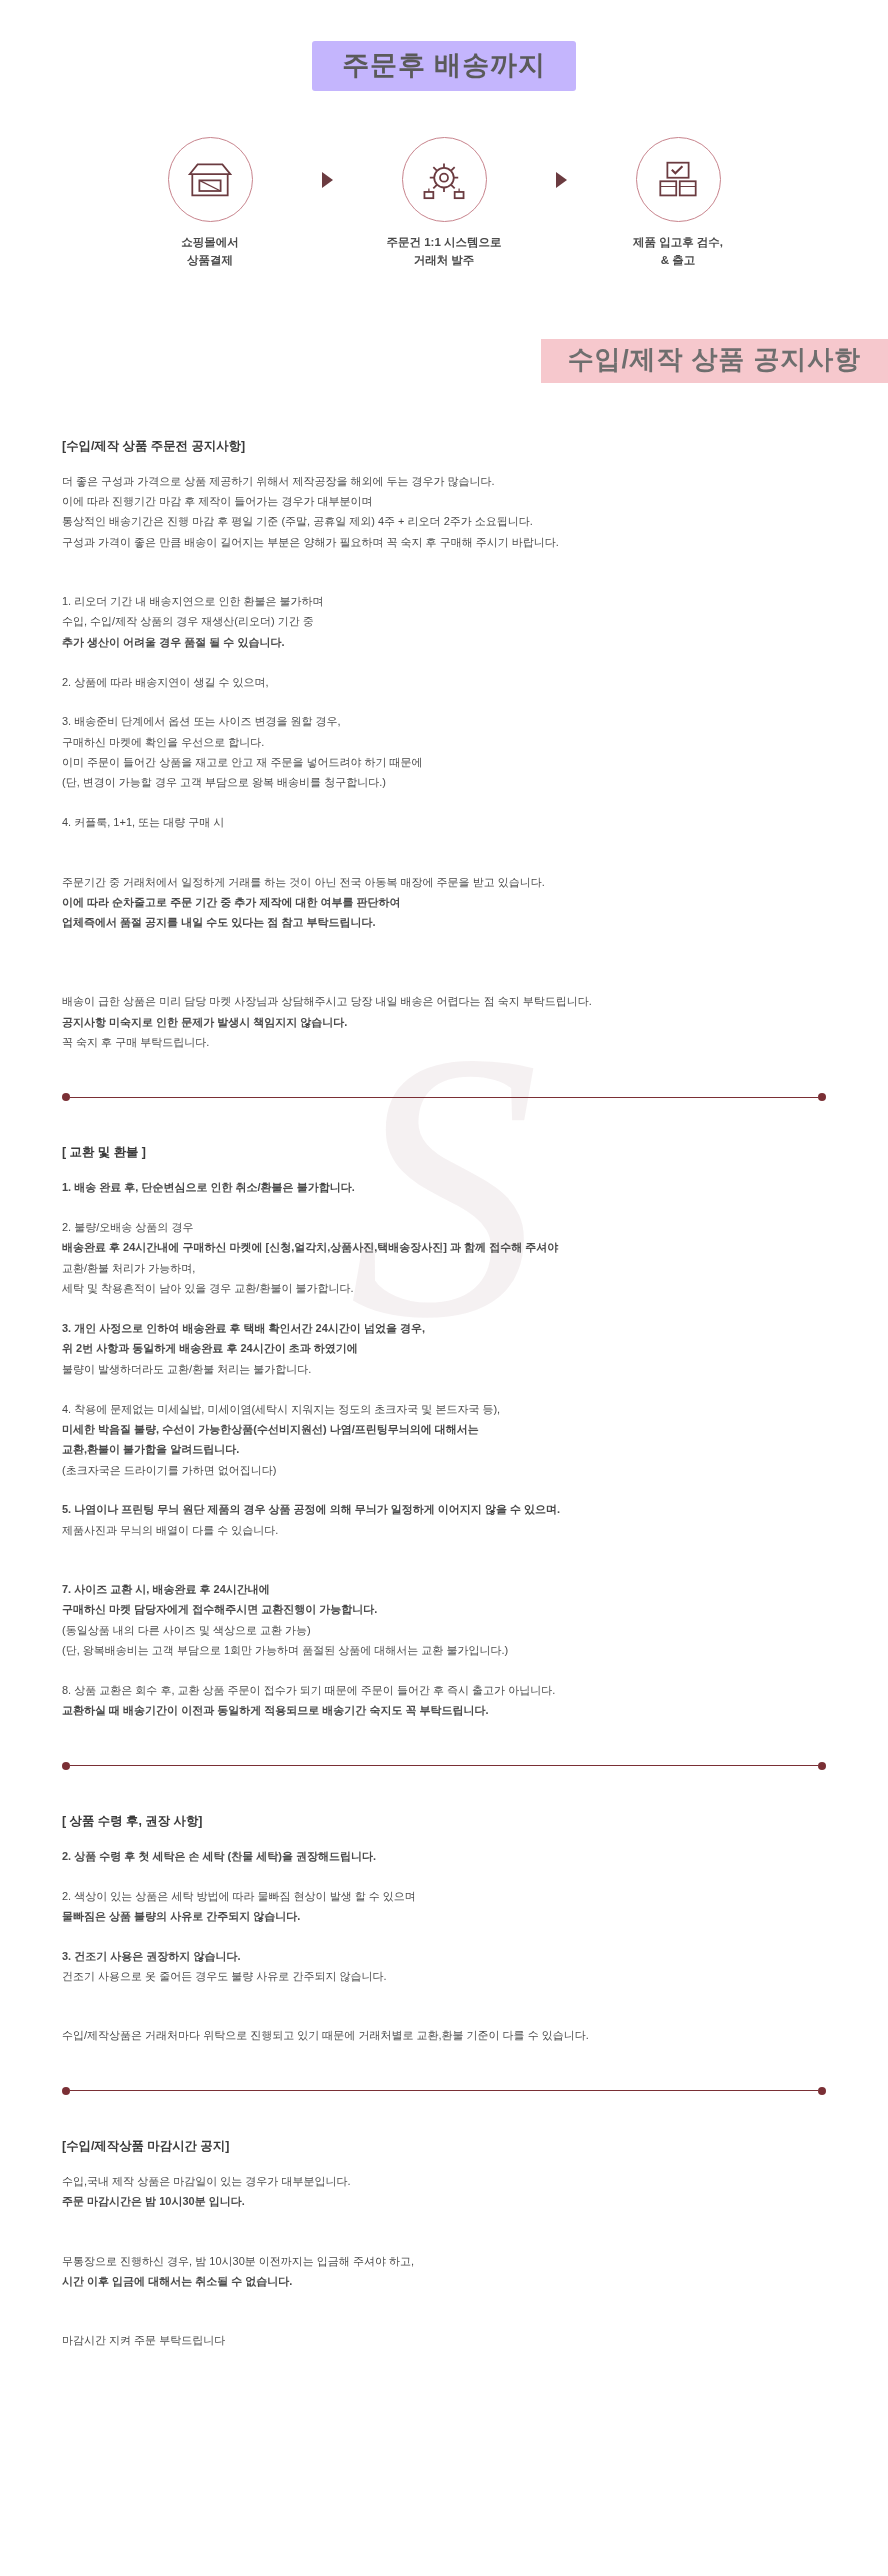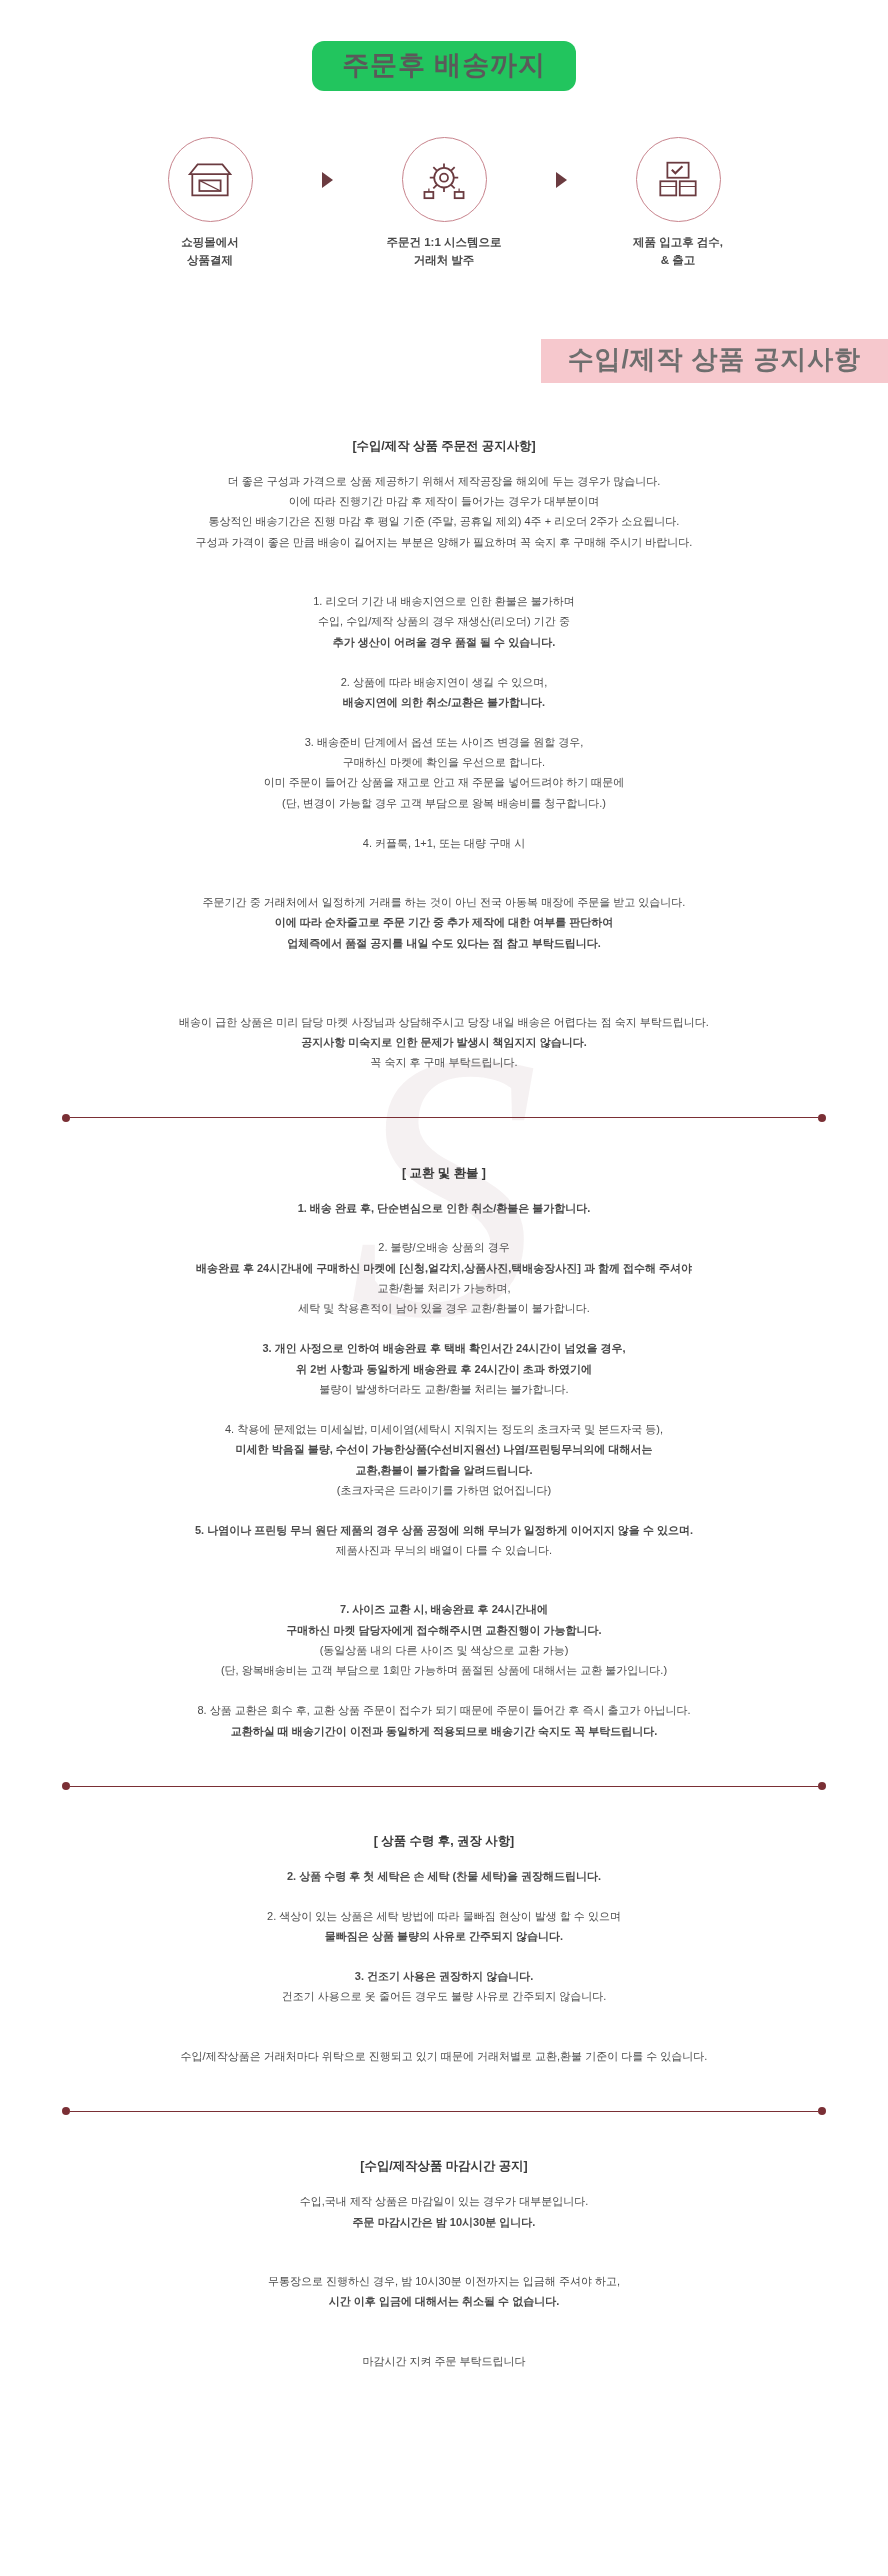--- a/index.html
+++ b/index.html
@@ -22,23 +22,23 @@
     box-sizing: border-box;
   }
 
   
   .banner-wrap {
     display: flex;
     justify-content: center;
     margin-top: 14px;
   }
   .banner {
-    background: #22c55e;
+    background: #c4b5fd;
     padding: 10.7px 30px 12.4px 30px;
-    border-radius: 12px;
+    border-radius: 3px;
   }
   .banner h1 {
     margin: 0;
     font-size: 27px;
     letter-spacing: 0.9px;
     font-weight: bold;
     color: #5a5a5a;
     text-align: center;
     line-height: 1;
   }
@@ -124,21 +124,21 @@
     line-height: 1;
     opacity: .85;
   }
 
   
   .content {
     position: relative;
     z-index: 2;
     width: 764px;
     margin: 0 auto;
-    text-align: center;
+    text-align: left;
   }
   .h-line {
     font-size: 12.4px;
     font-weight: bold;
     color: #3a3a3a;
     margin: 0 0 14px 0;
     line-height: 1.7;
   }
   p.t {
     margin: 0;
@@ -266,21 +266,20 @@
 
     <div>
       <p class="t">1. 리오더 기간 내 배송지연으로 인한 환불은 불가하며</p>
       <p class="t">수입, 수입/제작 상품의 경우 재생산(리오더) 기간 중</p>
       <p class="t red">추가 생산이 어려울 경우 품절 될 수 있습니다.</p>
     </div>
     <div class="gap"></div>
 
     <div>
       <p class="t">2. 상품에 따라 배송지연이 생길 수 있으며,</p>
-      <p class="t red">배송지연에 의한 취소/교환은 불가합니다.</p>
     </div>
     <div class="gap"></div>
 
     <div>
       <p class="t">3. 배송준비 단계에서 옵션 또는 사이즈 변경을 원할 경우,</p>
       <p class="t">구매하신 마켓에 확인을 우선으로 합니다.</p>
       <p class="t">이미 주문이 들어간 상품을 재고로 안고 재 주문을 넣어드려야 하기 때문에</p>
       <p class="t">(단, 변경이 가능할 경우 고객 부담으로 왕복 배송비를 청구합니다.)</p>
     </div>
     <div class="gap"></div>

